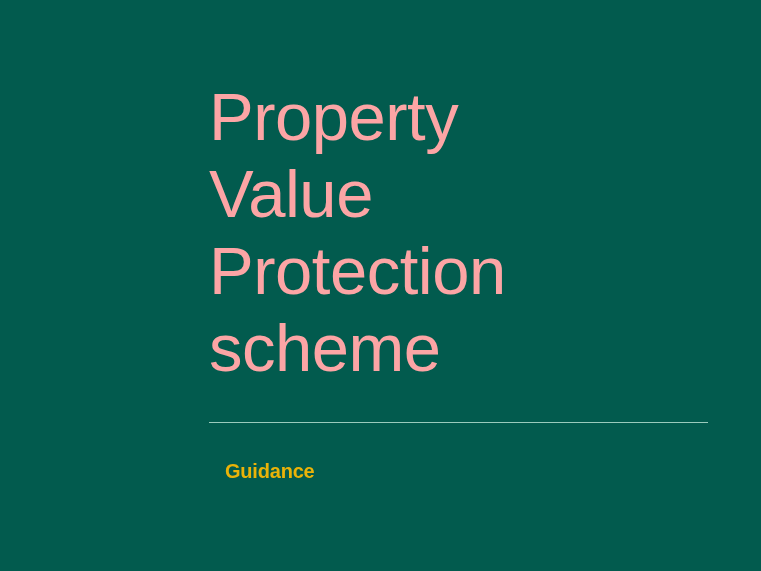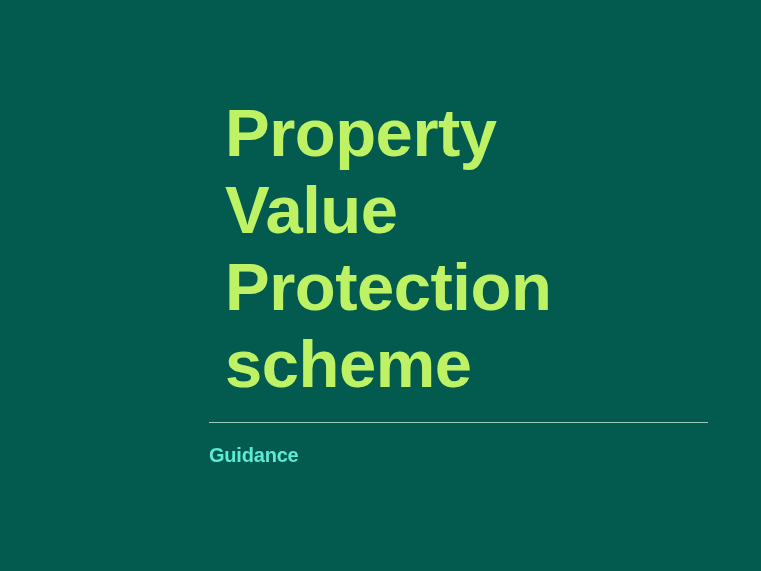--- a/index.html
+++ b/index.html
@@ -23,50 +23,50 @@
     position: absolute;
     left: 209px;
     top: 0;
     width: 499px;
   }
   .cover-title {
     position: absolute;
     left: 0;
     top: 78px;
     width: 499px;
-    margin: 16px;
+    margin: 0;
     padding: 0;
     font-family: "Liberation Sans", sans-serif;
     font-size: 67px;
     line-height: 77px;
-    font-weight: 700;
+    font-weight: 400;
     letter-spacing: -0.5px;
-    color: #bef264;
+    color: #fca5a5;
     white-space: pre-line;
   }
   .divider {
     position: absolute;
     left: 0;
     top: 422px;
     width: 499px;
     height: 1px;
     background: #9BCBBD;
   }
   .cover-subtitle {
     position: absolute;
     left: 0;
     top: 443px;
-    margin: 0;
+    margin: 16px;
     padding: 0;
     font-family: "Liberation Sans", sans-serif;
     font-size: 20px;
     line-height: 24px;
     font-weight: 700;
     letter-spacing: -0.2px;
-    color: #5eead4;
+    color: #eab308;
   }
 </style>
 </head>
 <body>
 
 <div class="cover">
   <div class="content">
 
     <h1 class="cover-title">Property
 Value

